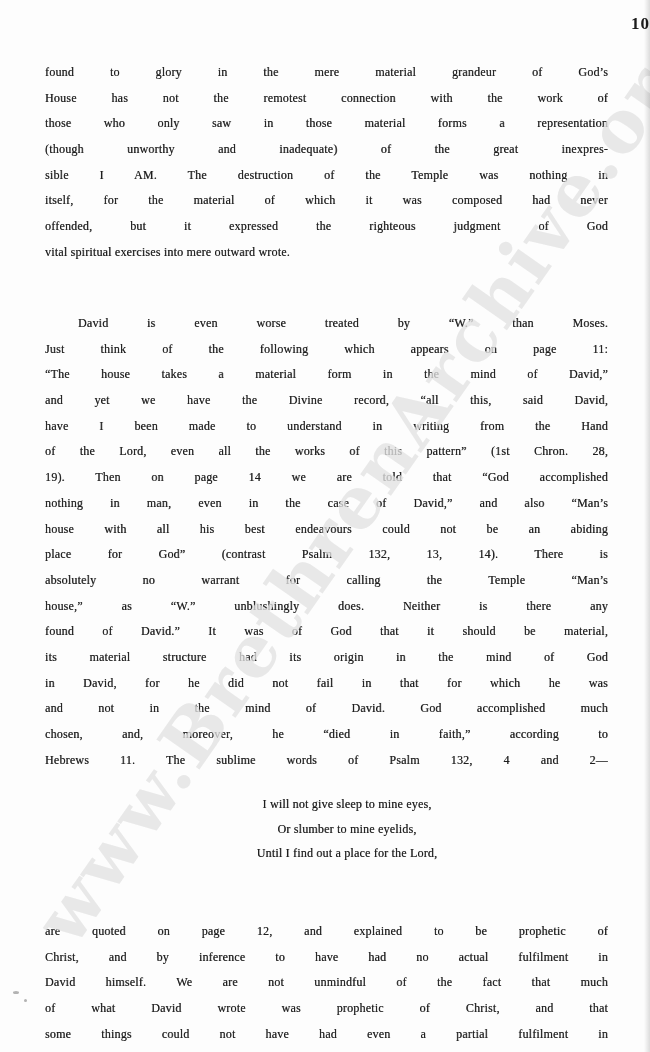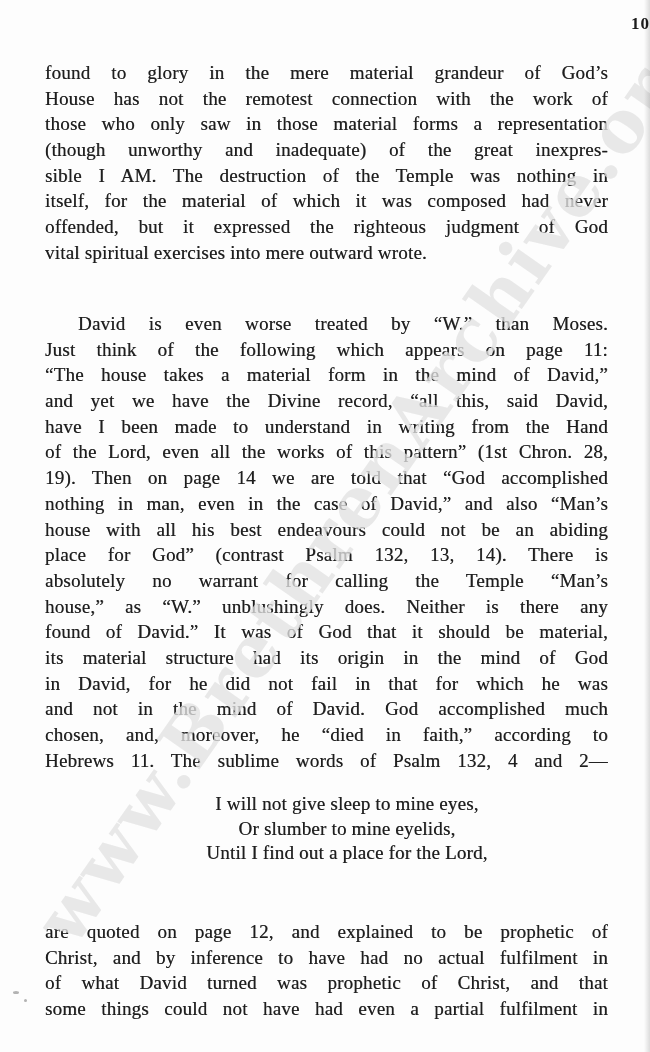--- a/index.html
+++ b/index.html
@@ -26,21 +26,21 @@
     padding-left: 24px;
   }
   .textblock {
     position: absolute;
     left: 45px; top: 0;
     width: 563px;
     z-index: 2;
   }
   .para { position: absolute; left: 0; width: 563px; }
   .ln {
-    font-size: 19px;
+    font-size: 12px;
     line-height: 25.7px;
     height: 25.7px;
     overflow: hidden;
     letter-spacing: 0.2px;
     text-shadow: 0.35px 0 0 rgba(30,30,30,0.65);
     text-align: left;
   }
   .j { text-align: justify; text-align-last: justify; }
   .indent { text-indent: 33px; }
   .p1 { top: 60px; }
@@ -118,21 +118,22 @@
 
     <div class="para poem">
       <div class="ln">I will not give sleep to mine eyes,</div>
       <div class="ln">Or slumber to mine eyelids,</div>
       <div class="ln">Until I find out a place for the Lord,</div>
     </div>
 
     <div class="para p3">
       <div class="ln j">are quoted on page 12, and explained to be prophetic of</div>
       <div class="ln j">Christ, and by inference to have had no actual fulfilment in</div>
-      <div class="ln j">of what David turned was prophetic of Christ, and that</div>
+      <div class="ln j">David himself.  We are not unmindful of the fact that much</div>
+      <div class="ln j">of what David wrote was prophetic of Christ, and that</div>
       <div class="ln j">some things could not have had even a partial fulfilment in</div>
     </div>
 
   </div>
 
   <div class="watermark">www.BrethrenArchive.org</div>
 
   <div class="edge-right"></div>
   <div class="speck speck1"></div>
   <div class="speck speck2"></div>

